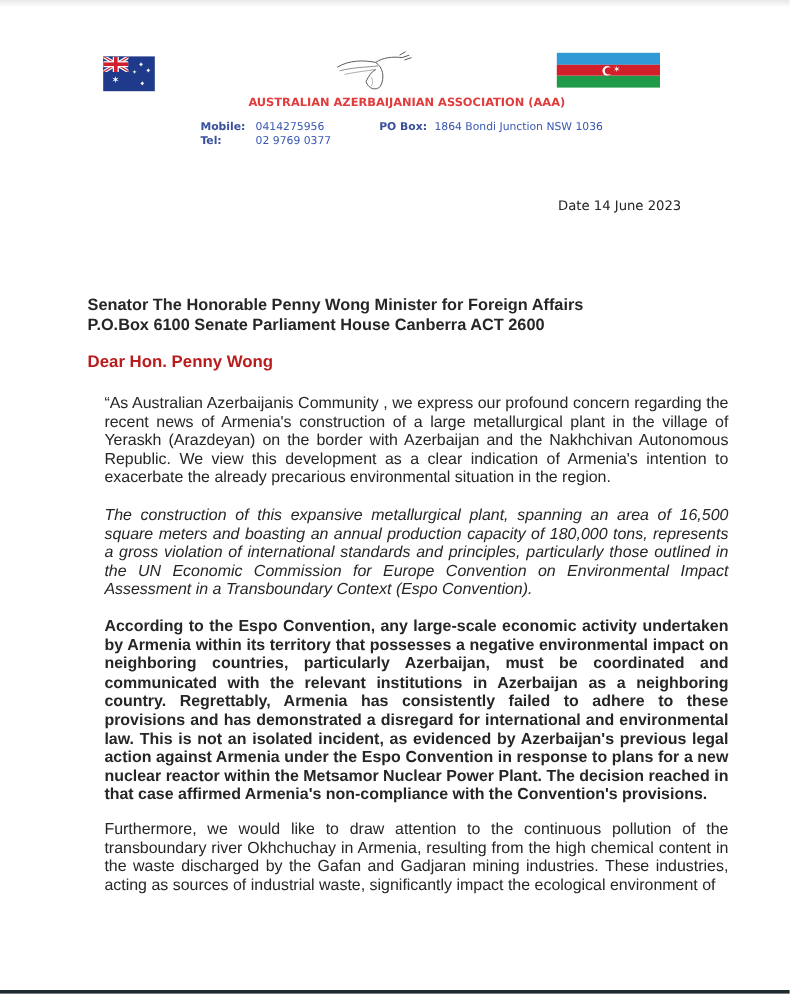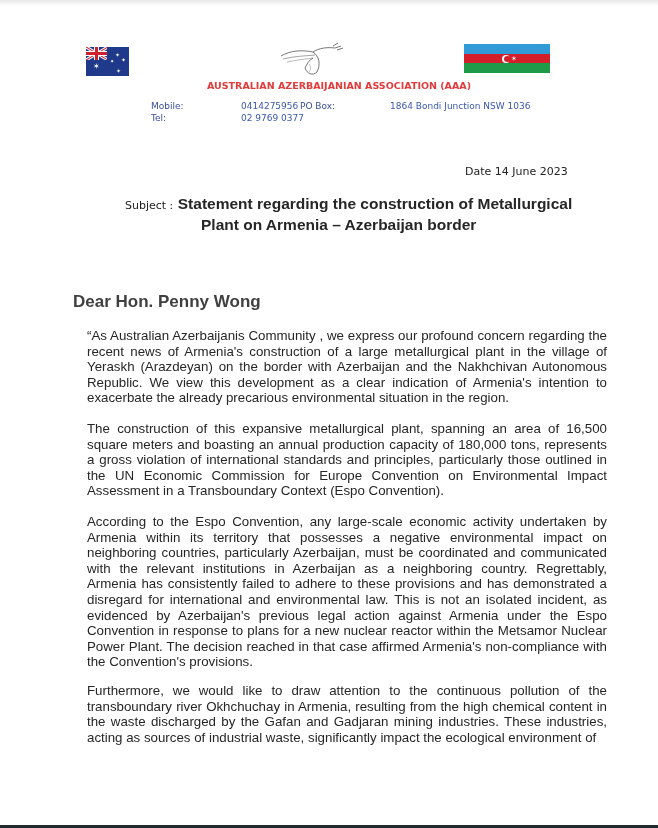--- a/index.html
+++ b/index.html
@@ -75,22 +75,22 @@
     .org-name {
       position: absolute; left: 0; top: 80px; width: 658px; text-align: center;
       font-family: "DejaVu Sans", sans-serif; font-weight: bold; font-size: 9.5px;
       color: #e23b3b; letter-spacing: 0px;
       padding-left: 20px; box-sizing: border-box;
     }
     .contact {
       position: absolute; top: 100px; font-family: "DejaVu Sans", sans-serif;
       font-size: 9px; line-height: 12px; color: #2f4fa0;
     }
-    .contact .lbl { font-weight: normal; color: #3a4f9c; display: inline-block; }
-    .contact .val { color: #3a58b0; margin-left: 44px; }
+    .contact .lbl { font-weight: bold; color: #3a4f9c; display: inline-block; margin-left: 16px; }
+    .contact .val { color: #3a58b0; }
     .contact-left { left: 151px; }
     .contact-left .lbl { width: 46px; }
     .contact-right { left: 300px; }
     .contact-right .lbl { width: 46px; }
     .contact .email { text-decoration: underline; color: #3a58b0; }
 
     
     .date {
       position: absolute; left: 465px; top: 165px;
       font-family: "DejaVu Sans", sans-serif; font-size: 11px; color: #222; text-align: center;
@@ -107,32 +107,32 @@
     .subject .line1 { line-height: 19px; }
     .subject .line2 { line-height: 19px; padding-left: 76px; }
 
     
     .addr {
       position: absolute; left: 73px; top: 245px; width: 540px;
       font-weight: bold; font-size: 13.6px; line-height: 17px; color: #262626;
     }
     .salutation {
       position: absolute; left: 73px; top: 293px;
-      font-weight: bold; font-size: 17px; line-height: 17px; color: #404040;
+      font-weight: bold; font-size: 14px; line-height: 17px; color: #b91c1c;
     }
 
     
     .para {
       position: absolute; left: 87px; width: 520px;
       font-size: 13.3px; line-height: 15.6px; color: #262626;
       text-align: justify;
     }
     .p1 { top: 328px; }
-    .p2 { top: 421px; }
-    .p3 { top: 514px; }
+    .p2 { top: 421px; font-style: italic; }
+    .p3 { top: 514px; font-weight: bold; }
     .p4 { top: 683px; }
     .para.cut { text-align-last: left; }
   </style>
 </head>
 <body>
 
 <div class="topshade"></div>
 
 <div class="page">
 
@@ -186,30 +186,25 @@
   </div>
 
   <div class="contact contact-right">
     <div>
       <span class="lbl">PO Box:</span><span class="val">1864 Bondi Junction NSW 1036</span>
     </div>
   </div>
 
   <div class="date">Date 14 June 2023</div>
 
-  <div class="subject">
-    <div class="line1">
-      <span class="subj-lbl">Subject :</span>
-      <span class="subj-title">Statement regarding the construction of Metallurgical</span>
-    </div>
-    <div class="line2">
-      <span class="subj-title">Plant on Armenia – Azerbaijan border</span>
-    </div>
-  </div>
-
+
+  <div class="addr">
+    <div>Senator The Honorable Penny Wong Minister for Foreign Affairs</div>
+    <div>P.O.Box 6100 Senate Parliament House Canberra ACT 2600</div>
+  </div>
 
   <div class="salutation">Dear Hon. Penny Wong</div>
 
   <p class="para p1" style="margin:0">“As Australian Azerbaijanis Community , we express our profound concern regarding the recent news of Armenia's construction of a large metallurgical plant in the village of Yeraskh (Arazdeyan) on the border with Azerbaijan and the Nakhchivan Autonomous Republic. We view this development as a clear indication of Armenia's intention to exacerbate the already precarious environmental situation in the region.</p>
   <p class="para p2" style="margin:0">The construction of this expansive metallurgical plant, spanning an area of 16,500 square meters and boasting an annual production capacity of 180,000 tons, represents a gross violation of international standards and principles, particularly those outlined in the UN Economic Commission for Europe Convention on Environmental Impact Assessment in a Transboundary Context (Espo Convention).</p>
   <p class="para p3" style="margin:0">According to the Espo Convention, any large-scale economic activity undertaken by Armenia within its territory that possesses a negative environmental impact on neighboring countries, particularly Azerbaijan, must be coordinated and communicated with the relevant institutions in Azerbaijan as a neighboring country. Regrettably, Armenia has consistently failed to adhere to these provisions and has demonstrated a disregard for international and environmental law. This is not an isolated incident, as evidenced by Azerbaijan's previous legal action against Armenia under the Espo Convention in response to plans for a new nuclear reactor within the Metsamor Nuclear Power Plant. The decision reached in that case affirmed Armenia's non-compliance with the Convention's provisions.</p>
   <p class="para p4 cut" style="margin:0">Furthermore, we would like to draw attention to the continuous pollution of the transboundary river Okhchuchay in Armenia, resulting from the high chemical content in the waste discharged by the Gafan and Gadjaran mining industries. These industries, acting as sources of industrial waste, significantly impact the ecological environment of</p>
 </div>
 
 <div class="bottombar"></div>

